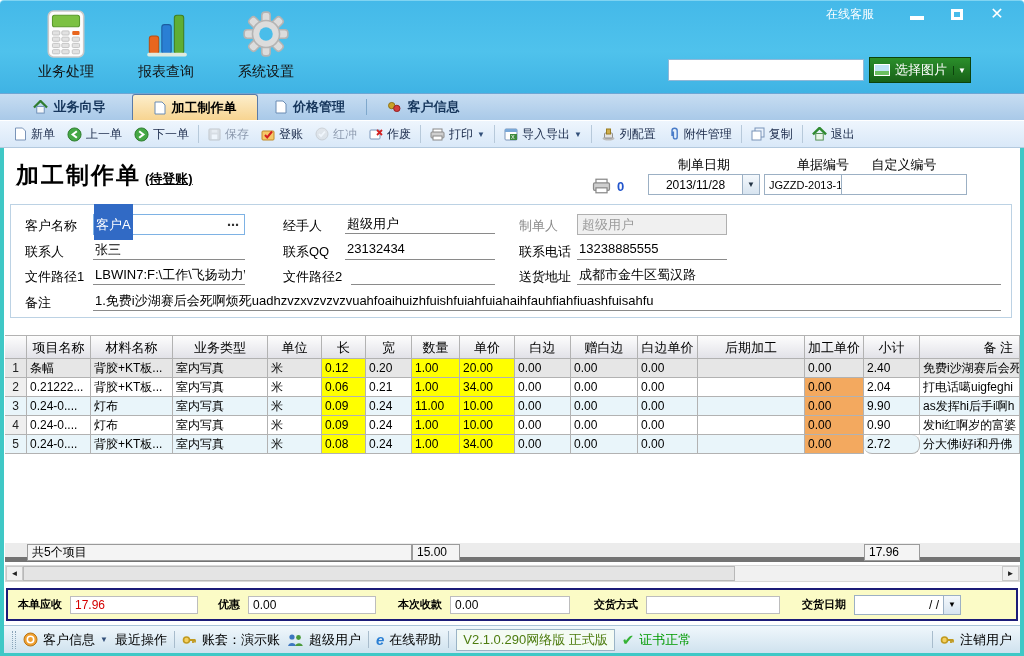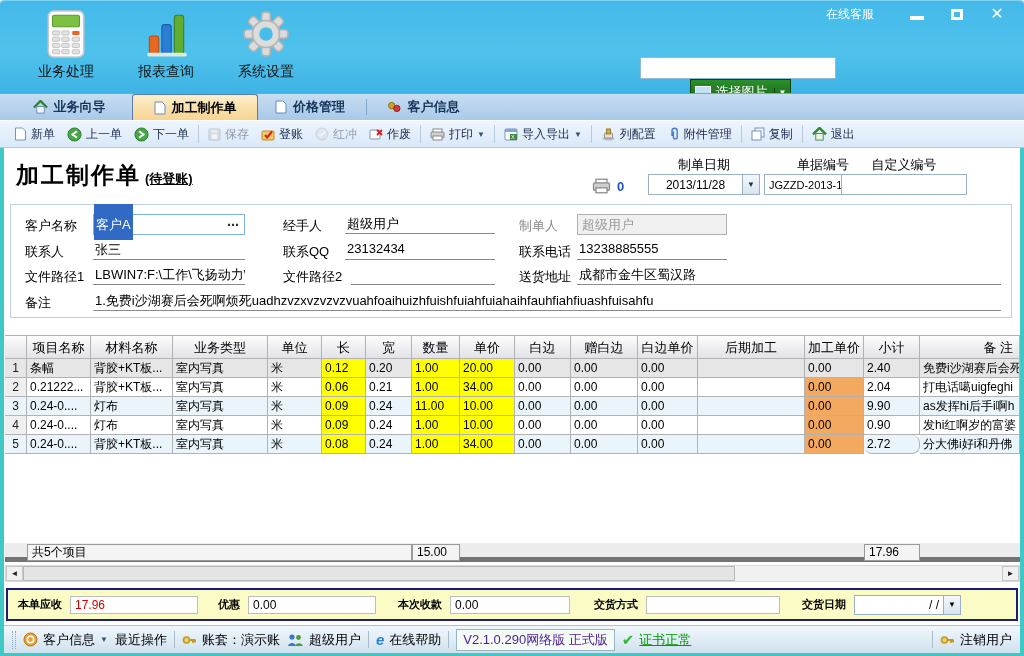--- a/index.html
+++ b/index.html
@@ -18,21 +18,21 @@
   .navrow { position:absolute; left:18px; top:6px; display:flex; gap:4px; }
   .navitem { width:96px; height:80px; display:flex; flex-direction:column; align-items:center; justify-content:flex-start; cursor:pointer; }
   .navitem .nicon { height:54px; display:flex; align-items:center; justify-content:center; }
   .navitem .nlabel { font-size:14px; color:#111; margin-top:2px; }
   .winctl { position:absolute; right:14px; top:4px; display:flex; align-items:center; gap:14px; }
   .online { color:#fff; font-size:12px; margin-right:16px; }
   .wbtn { width:26px; height:18px; display:flex; align-items:center; justify-content:center; cursor:pointer; }
   .wmin { width:14px; height:4px; background:#fff; margin-top:8px; }
   .wmax { width:12px; height:11px; border:3px solid #fff; }
   .wclose { color:#fff; font-size:16px; font-weight:bold; line-height:1; }
-  .pickrow { position:absolute; left:640px; top:56px; display:flex; align-items:center;flex-direction:column; }
+  .pickrow { position:absolute; left:668px; top:56px; display:flex; align-items:center; }
   .pickinput { width:196px; height:22px; background:#fff; border:1px solid #8fb8d8; margin-right:5px; }
   .pickbtn { height:26px; background:linear-gradient(180deg,#2b8f2b,#176117); border:1px solid #0c430c; display:flex; align-items:center; color:#fff; font-size:13px; padding:0 4px; cursor:pointer; }
   .pickbtn .thumb { width:16px; height:12px; background:linear-gradient(180deg,#bfe3f5 60%,#6cbf60 60%); border:1px solid #fff; margin-right:5px; }
   .pickbtn .arrowpart { border-left:1px solid #0c430c; margin-left:6px; padding-left:4px; font-size:8px; }
   
   #tabbar {
     position:absolute; left:0; top:93px; width:1024px; height:27px;
     background:linear-gradient(180deg,#c7ddf2,#a9c9e8);
     border-top:1px solid #6ea6d4; display:flex; align-items:flex-end; padding-left:6px;
   }
@@ -106,22 +106,22 @@
   .paydate .dval { width:88px; text-align:right; padding-right:4px; font-size:12px; }
   .paydate .fdrop { width:17px; height:100%; background:linear-gradient(180deg,#f4f8fc,#d7e4f0); border-left:1px solid #9cb0c4; display:flex; align-items:center; justify-content:center; font-size:8px; cursor:pointer; }
   
   #statusbar {
     position:absolute; left:0px; bottom:0px; width:1016px; height:28px;
     background:linear-gradient(180deg,#f0f7fc,#cfe2ee);
     border-top:1px solid #aac4d8; display:flex; align-items:center; padding:0 8px; gap:7px; font-size:13px;
   }
   .ssep { width:1px; height:17px; background:#a8bccc; }
   .sitem { display:flex; align-items:center; gap:5px; cursor:pointer; white-space:nowrap; }
-  .verbox { border:1px solid #9ab4c6; background:#f4fbf4; color:#4c1d95; padding:1px 6px; font-size:13px; }
-  .certtxt { color:#009a00;text-decoration:underline; }
+  .verbox { border:1px solid #9ab4c6; background:#f4fbf4; color:#4d7c0f; padding:1px 6px; font-size:13px; }
+  .certtxt { color:#009a00; }
   .checkglyph { color:#35b335; font-size:15px; font-weight:bold; }
   .iecon { color:#2a7fd4; font-weight:bold; font-style:italic; font-size:15px; }
   .spacer { flex:1; }
   .gripper { width:4px; height:18px; border-left:1px dotted #8aa4b8; border-right:1px dotted #8aa4b8; }
 </style>
 </head>
 <body>
 
 <div id="header">
   <div class="navrow">

